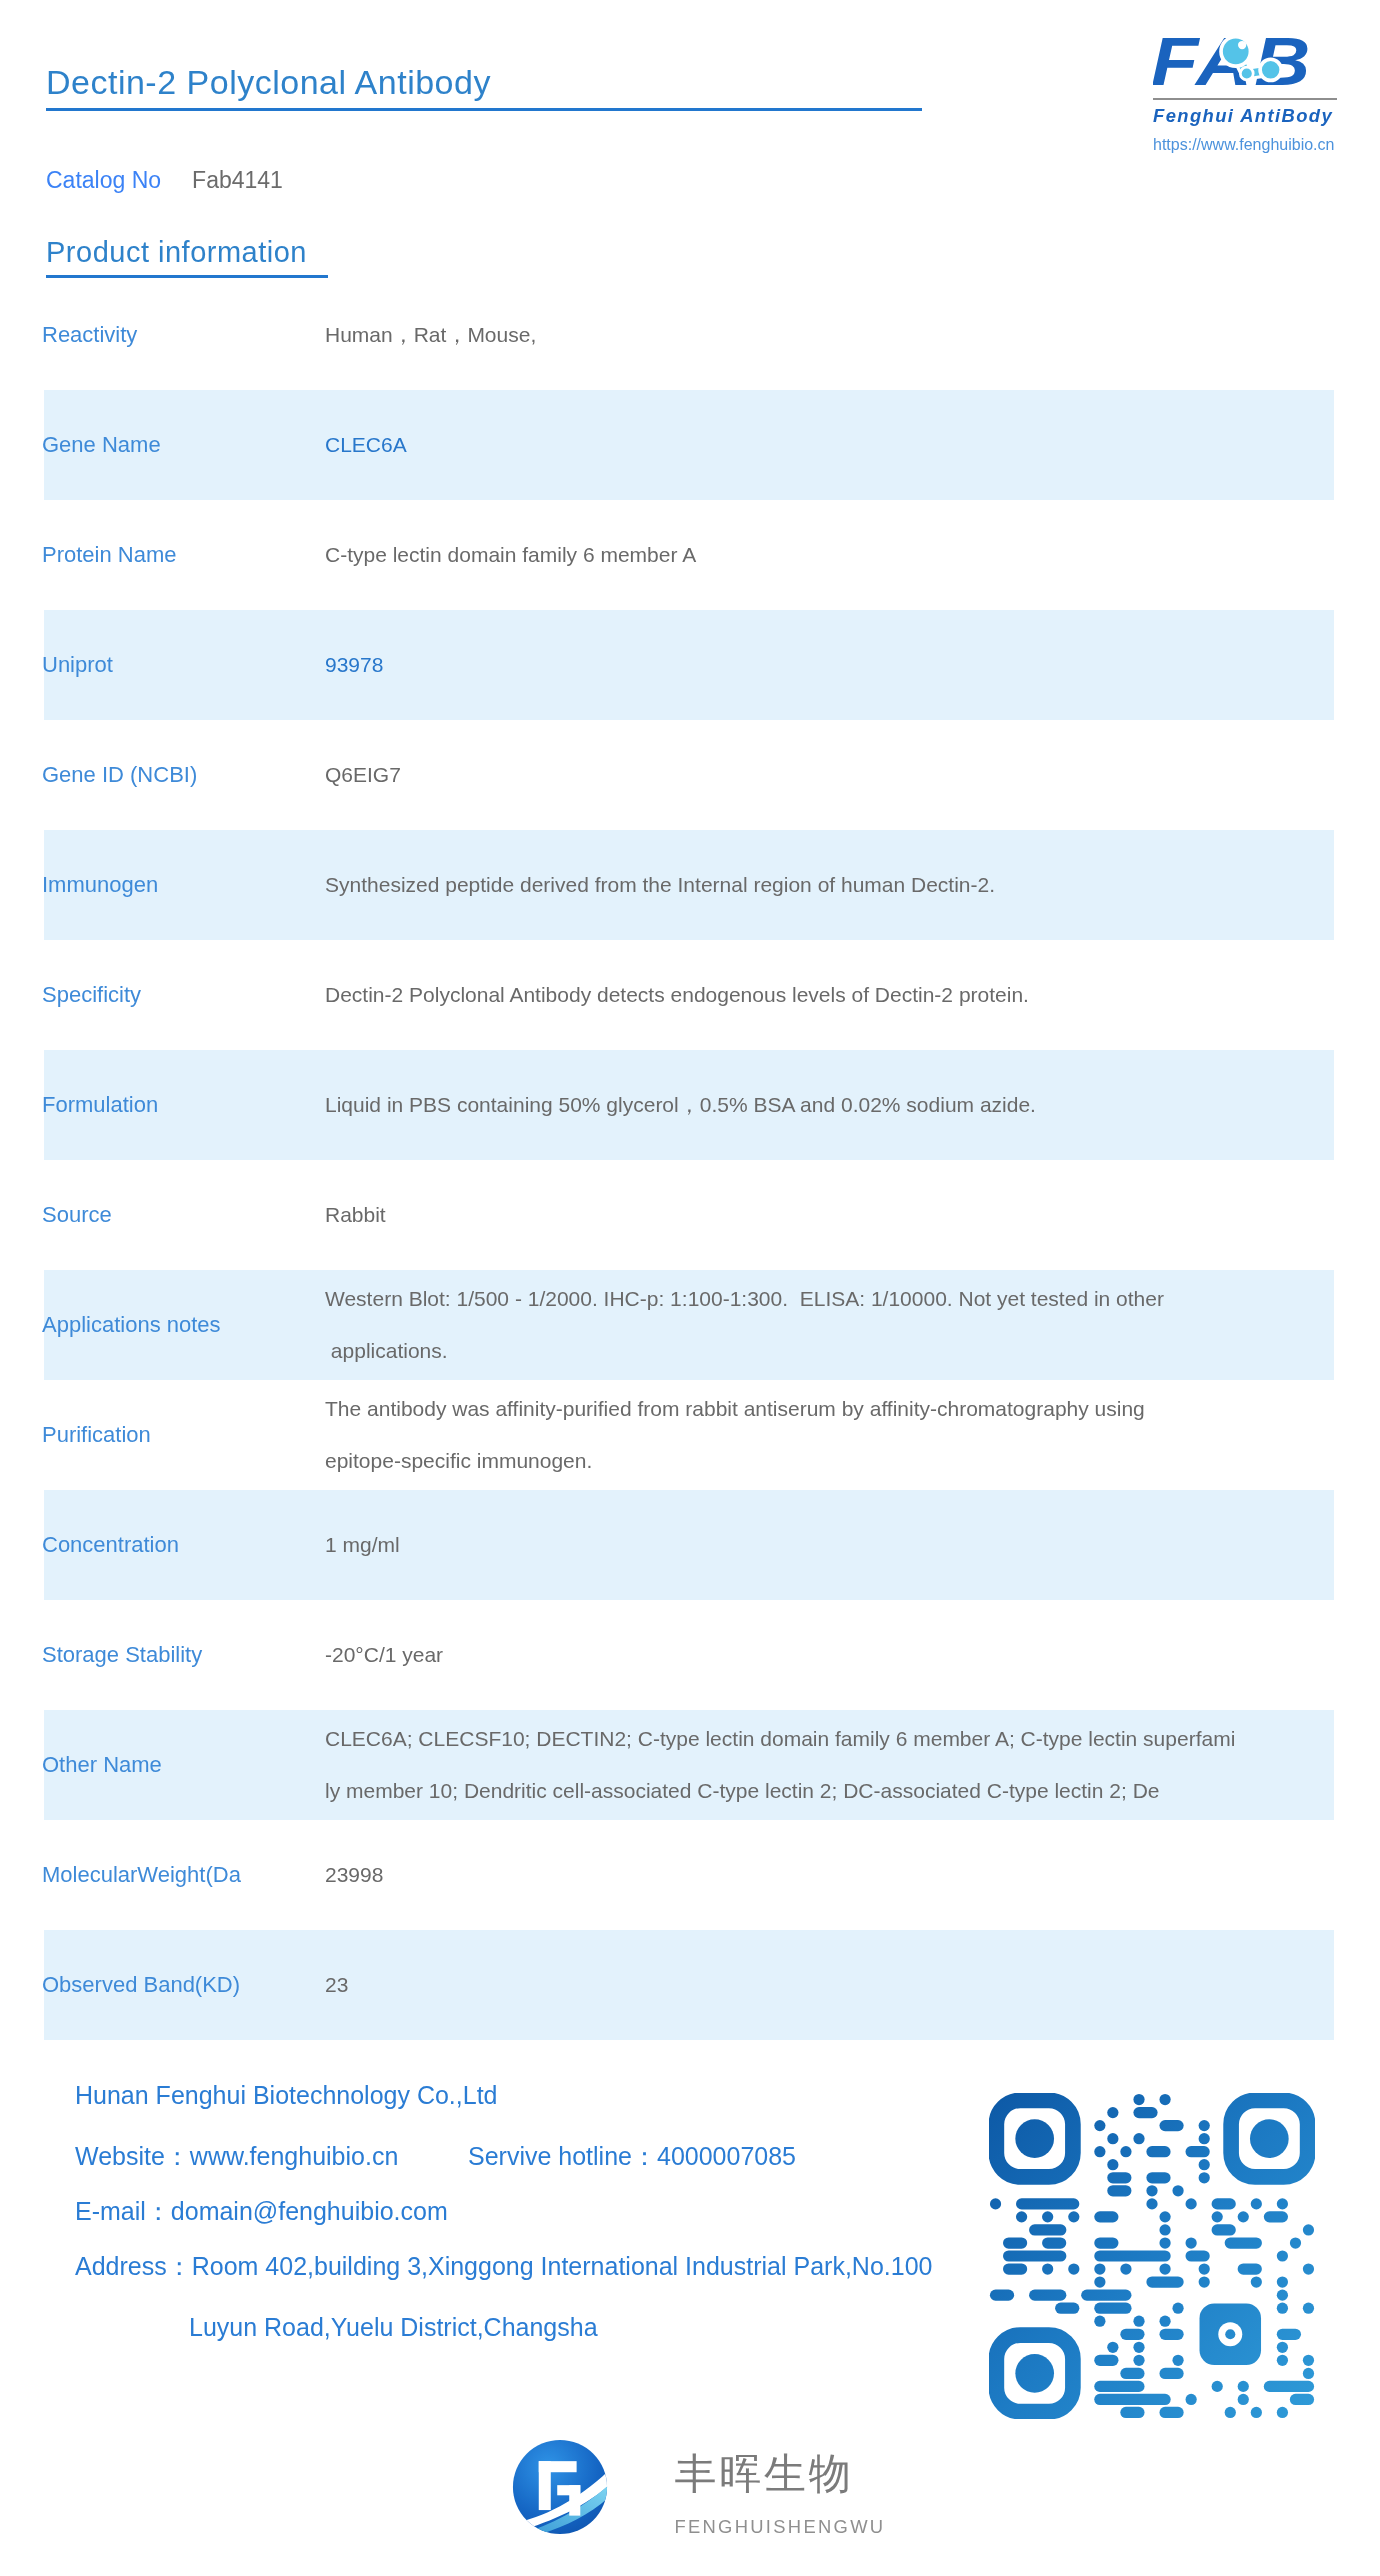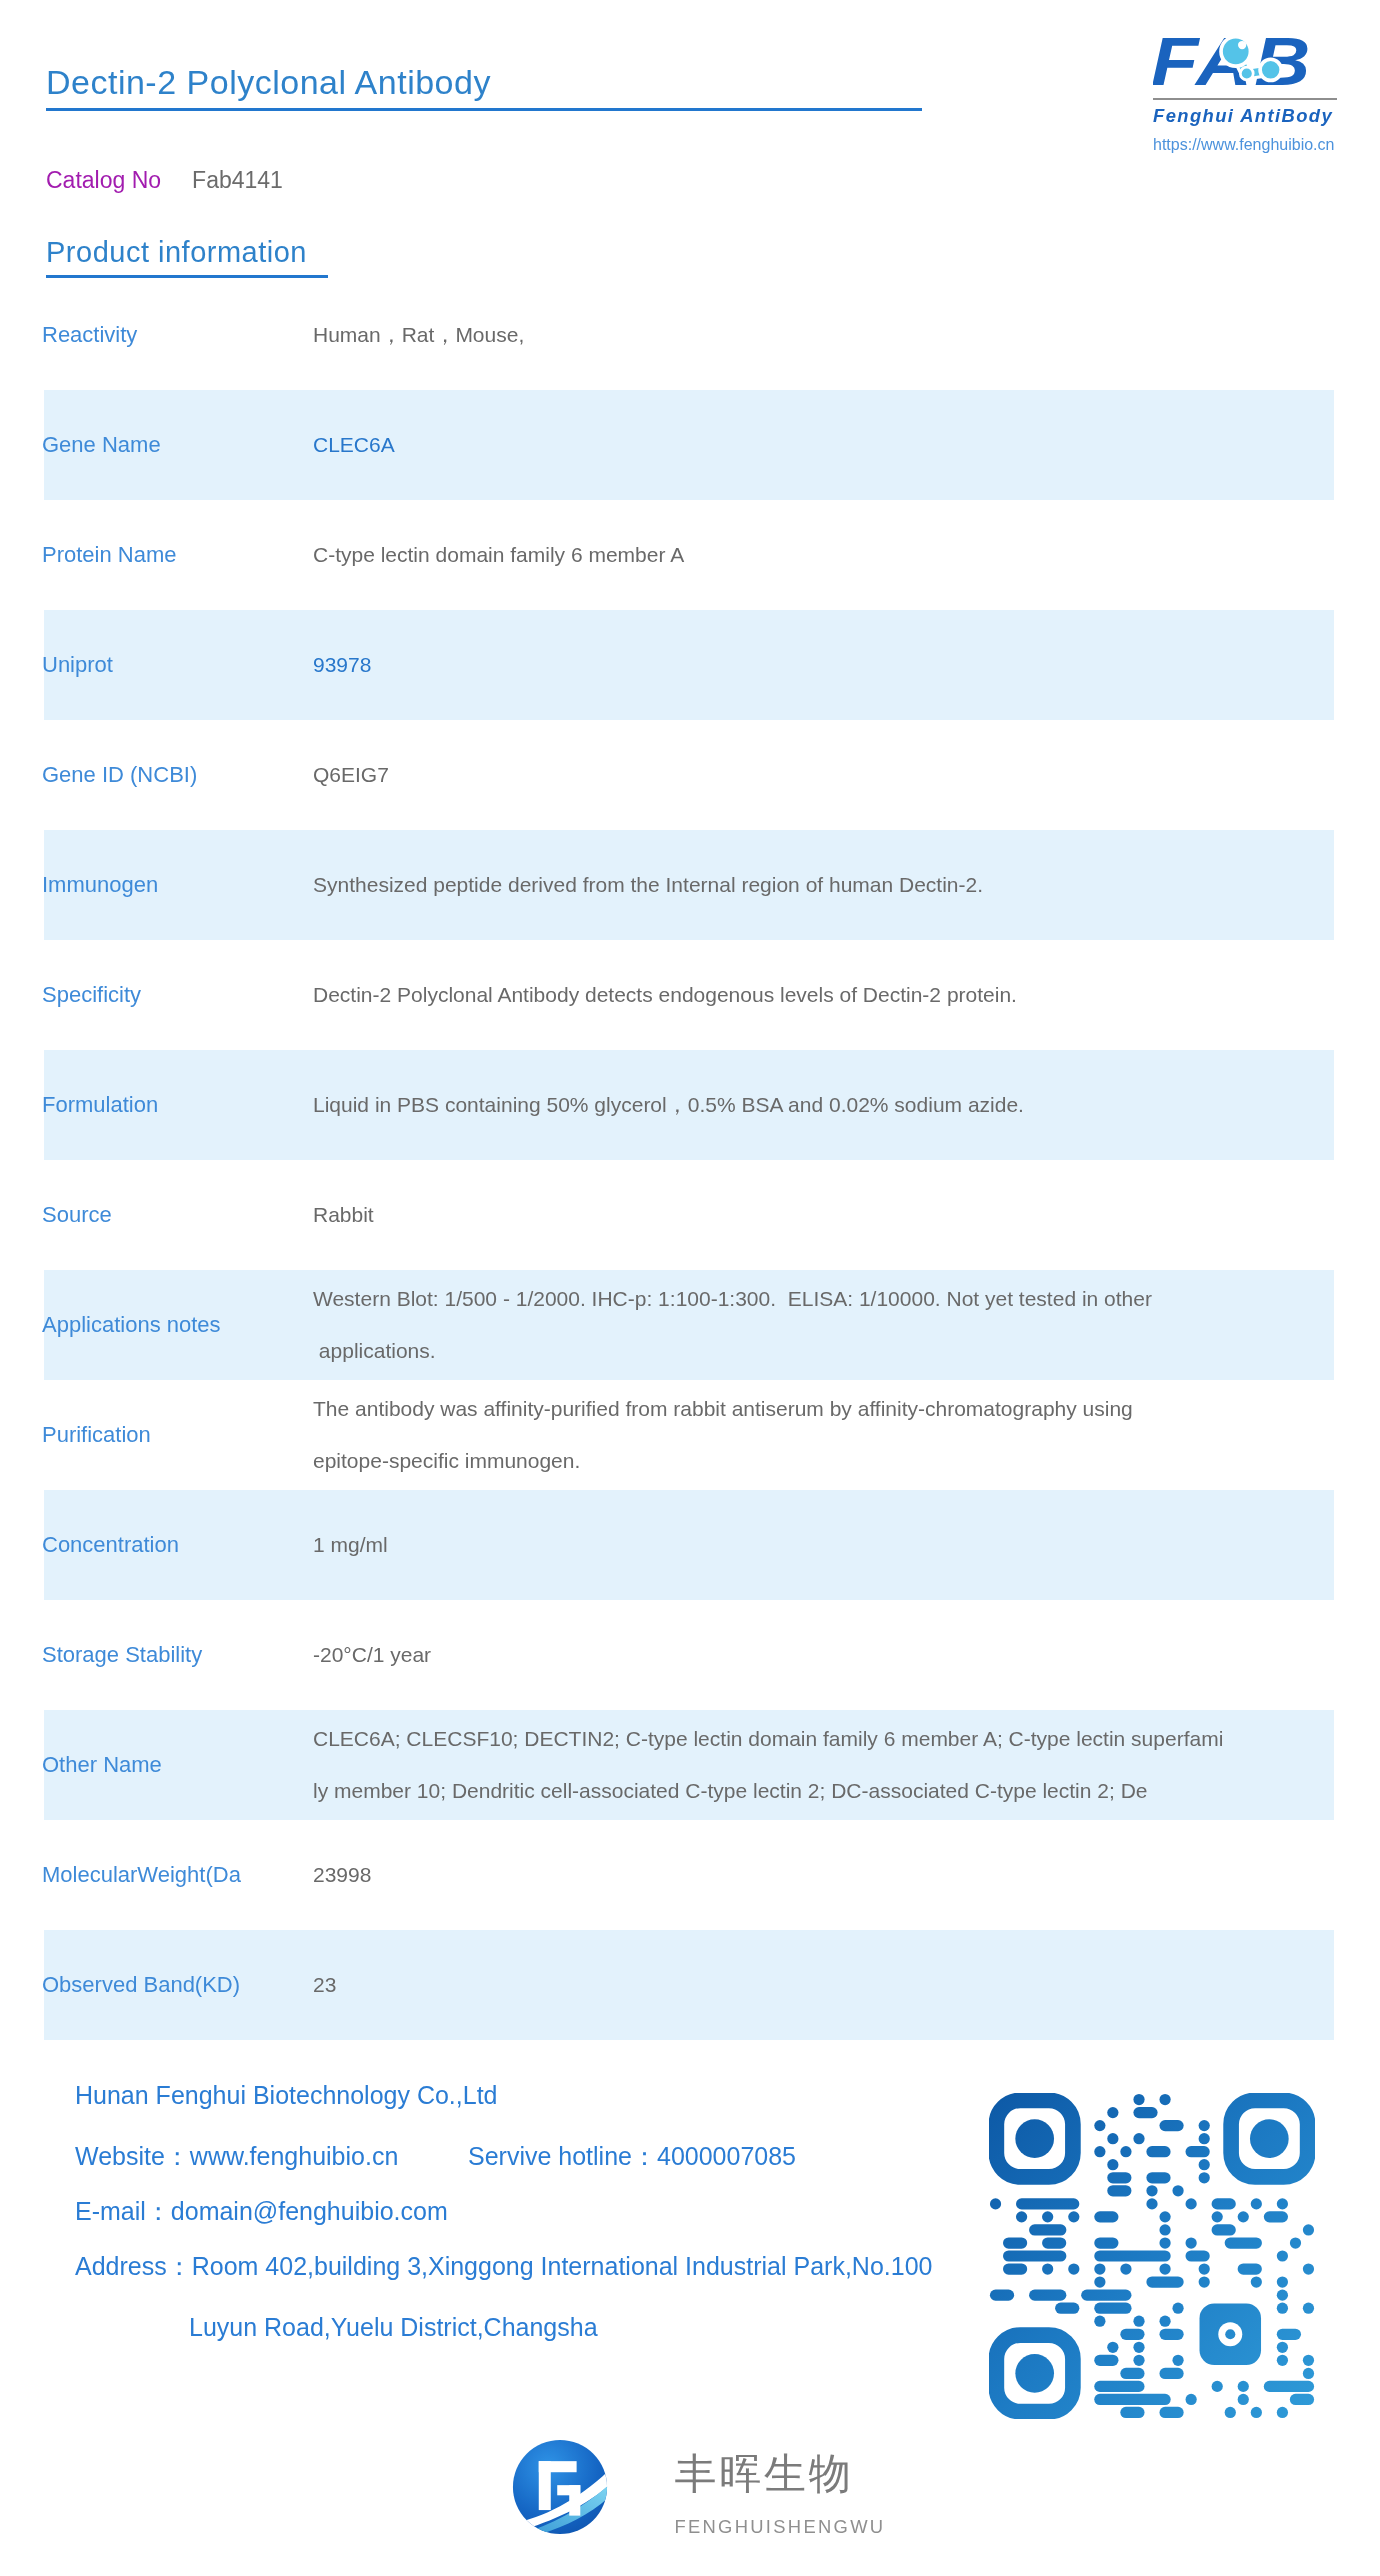--- a/index.html
+++ b/index.html
@@ -20,42 +20,42 @@
     position:absolute;left:46px;top:108px;width:876px;height:2.8px;background:#2277CE;
   }
   .brand{position:absolute;left:1153px;top:31px;width:184px;}
   .brand-divider{height:1.8px;background:#8E8E8E;margin-top:0.9px;}
   .brand-name{
     margin-top:5.5px;font-size:18.4px;font-weight:bold;font-style:italic;
     color:#1A63BE;letter-spacing:1.4px;white-space:nowrap;
   }
   .brand-url{margin-top:9.2px;font-size:16px;color:#4C92DC;white-space:nowrap;}
   .catalog{position:absolute;left:46px;top:167px;font-size:23px;}
-  .catalog-label{color:#a21caf;}
+  .catalog-label{color:#3b82f6;}
   .catalog-value{color:#6B6B6B;margin-left:31px;}
   .section-heading{
     position:absolute;left:46px;top:236px;
     font-size:29px;color:#2E82CA;letter-spacing:0.5px;
   }
   .heading-underline{
     position:absolute;left:46px;top:275px;width:282px;height:2.8px;background:#2277CE;
   }
   
   .product-table{position:absolute;left:0;top:280px;width:1380px;}
   .t-row{position:relative;height:110px;display:flex;align-items:center;}
   .t-row.shaded::before{
     content:"";position:absolute;left:44px;right:46px;top:0;bottom:0;background:#E3F2FC;
   }
   .t-label{
     position:relative;flex:0 0 271px;box-sizing:content-box;
     padding-left:42px;font-size:22px;color:#3E8AD8;
   }
   .t-value{
     position:relative;flex:1;
-    font-size:21px;line-height:52px;color:#696969;white-space:pre-wrap;
+    font-size:21px;line-height:52px;color:#696969;white-space:pre-wrap;margin-left:12px;
   }
   .t-value.link{color:#2877CB;}
   
   .footer-line{
     position:absolute;left:75px;font-size:25px;color:#2A7CD4;white-space:nowrap;
   }
   .fl-1{top:2081px;}
   .fl-2{top:2140px;}
   .fl-3{top:2195px;}
   .fl-4{top:2250px;}

